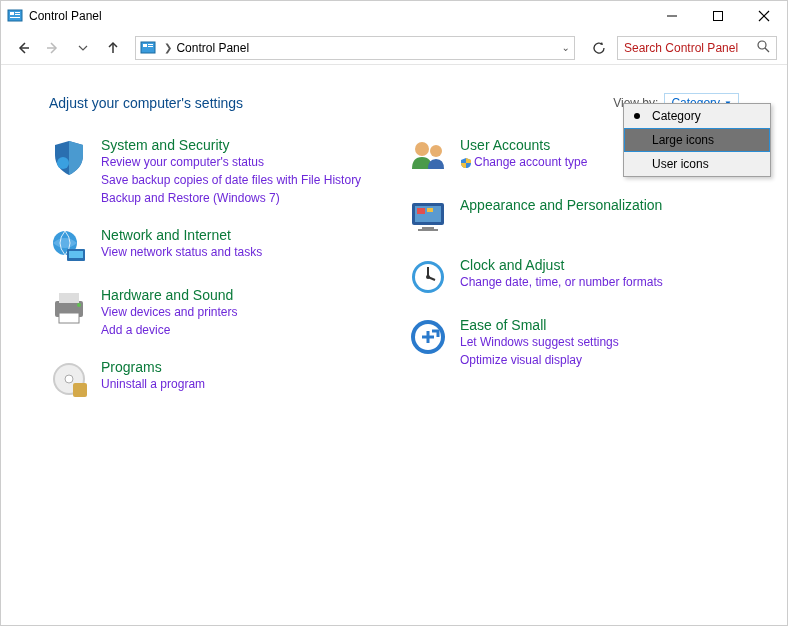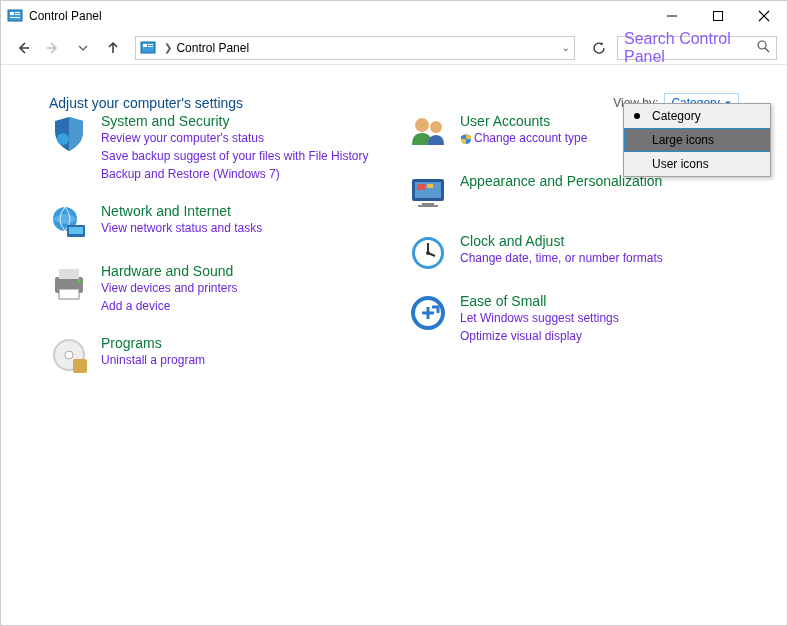--- a/index.html
+++ b/index.html
@@ -13,38 +13,38 @@
 
 .navbar { height: 34px; display: flex; align-items: center; padding: 0 10px; gap: 6px; border-bottom: 1px solid #e5e5e5; }
 .nav-btn { width: 24px; height: 24px; display: flex; align-items: center; justify-content: center; color: #555; }
 .nav-btn.disabled { color: #bbb; }
 .addressbar { flex: 1; height: 24px; border: 1px solid #ccc; display: flex; align-items: center; padding: 0 4px; margin: 0 4px; }
 .addr-icon { width: 16px; height: 16px; margin-right: 4px; }
 .addr-chevron { color: #555; margin: 0 4px; font-size: 10px; }
 .addr-text { font-size: 12px; flex: 1; }
 .addr-drop { color: #555; font-size: 10px; margin-left: 4px; }
 .refresh-btn { width: 24px; height: 24px; display: flex; align-items: center; justify-content: center; color: #555; margin-left: 2px; }
-.searchbar { width: 160px; height: 24px; border: 1px solid #ccc; display: flex; align-items: center; padding: 0 6px; color: #8b5cf6; font-size: 16px; }
+.searchbar { width: 160px; height: 24px; border: 1px solid #ccc; display: flex; align-items: center; padding: 0 6px; color: #b91c1c; font-size: 12px; }
 .searchbar span.placeholder { flex: 1; }
 .searchbar .search-icon { color: #555; }
 
 .content { padding: 28px 48px 0 48px; position: relative; }
 .heading-row { display: flex; align-items: center; }
 .heading { color: #0a4b8a; font-size: 14px; font-weight: normal; flex: 1; }
 .viewby { display: flex; align-items: center; font-size: 12px; color: #555; }
 .viewby-label { margin-right: 6px; }
 .viewby-value { color: #0066cc; display: flex; align-items: center; gap: 4px; padding: 2px 6px; border: 1px solid #b3d7f2; }
 .viewby-value .tri { font-size: 8px; }
 
 .dropdown { position: absolute; top: 38px; right: 16px; width: 148px; background: #f0f0f0; border: 1px solid #a0a0a0; box-shadow: 2px 2px 4px rgba(0,0,0,0.2); }
 .dropdown-item { height: 24px; display: flex; align-items: center; font-size: 12px; padding-left: 28px; position: relative; }
 .dropdown-item.highlight { background: #737373; border: 1px solid #2a8dd4; padding-left: 27px; }
 .dropdown-item .bullet { position: absolute; left: 10px; top: 50%; transform: translateY(-50%); width: 6px; height: 6px; background: #000; border-radius: 50%; }
 
-.columns { display: flex; gap: 28px; }
+.columns { display: flex; gap: 28px; margin-top: 24px; }
 .col { flex: 1; }
 .category { display: flex; margin-bottom: 20px; }
 .cat-icon { width: 40px; height: 40px; flex-shrink: 0; margin-right: 12px; }
 .cat-body { }
 .cat-title { color: #0a7a3a; font-size: 14px; margin-bottom: 2px; }
 .cat-link { color: #6d28d9; font-size: 12px; display: block; line-height: 1.5; }
 .cat-link .shield { width: 12px; height: 12px; vertical-align: middle; margin-right: 2px; }
 </style>
 </head>
 <body>
@@ -159,21 +159,21 @@
 
       <div class="category">
         <svg class="cat-icon" viewBox="0 0 40 40">
             <path d="M20 4 L34 8 V18 C34 28 28 34 20 38 C12 34 6 28 6 18 V8 Z" fill="#2a6fb0"></path>
             <path d="M20 4 L34 8 V18 C34 28 28 34 20 38 V4 Z" fill="#4a9ad0"></path>
             <circle cx="14" cy="26" r="6" fill="#3aa0e0"></circle>
           </svg>
         <div class="cat-body">
           <a class="cat-title">System and Security</a>
           <a class="cat-link">Review your computer's status</a>
-          <a class="cat-link">Save backup suggest of your files with File History</a>
+          <a class="cat-link">Save backup copies of date files with File History</a>
           <a class="cat-link">Backup and Restore (Windows 7)</a>
         </div>
       </div>
 
       <div class="category">
         <svg class="cat-icon" viewBox="0 0 40 40">
             <circle cx="16" cy="16" r="12" fill="#3a9bdc"></circle>
             <path d="M4 16 Q16 6 28 16 Q16 26 4 16" fill="#5fb0e8"></path>
             <path d="M16 4 Q6 16 16 28 Q26 16 16 4" fill="none" stroke="#fff" stroke-width="0.8"></path>
             <rect x="18" y="22" width="18" height="12" rx="1" fill="#2a6fb0"></rect>

